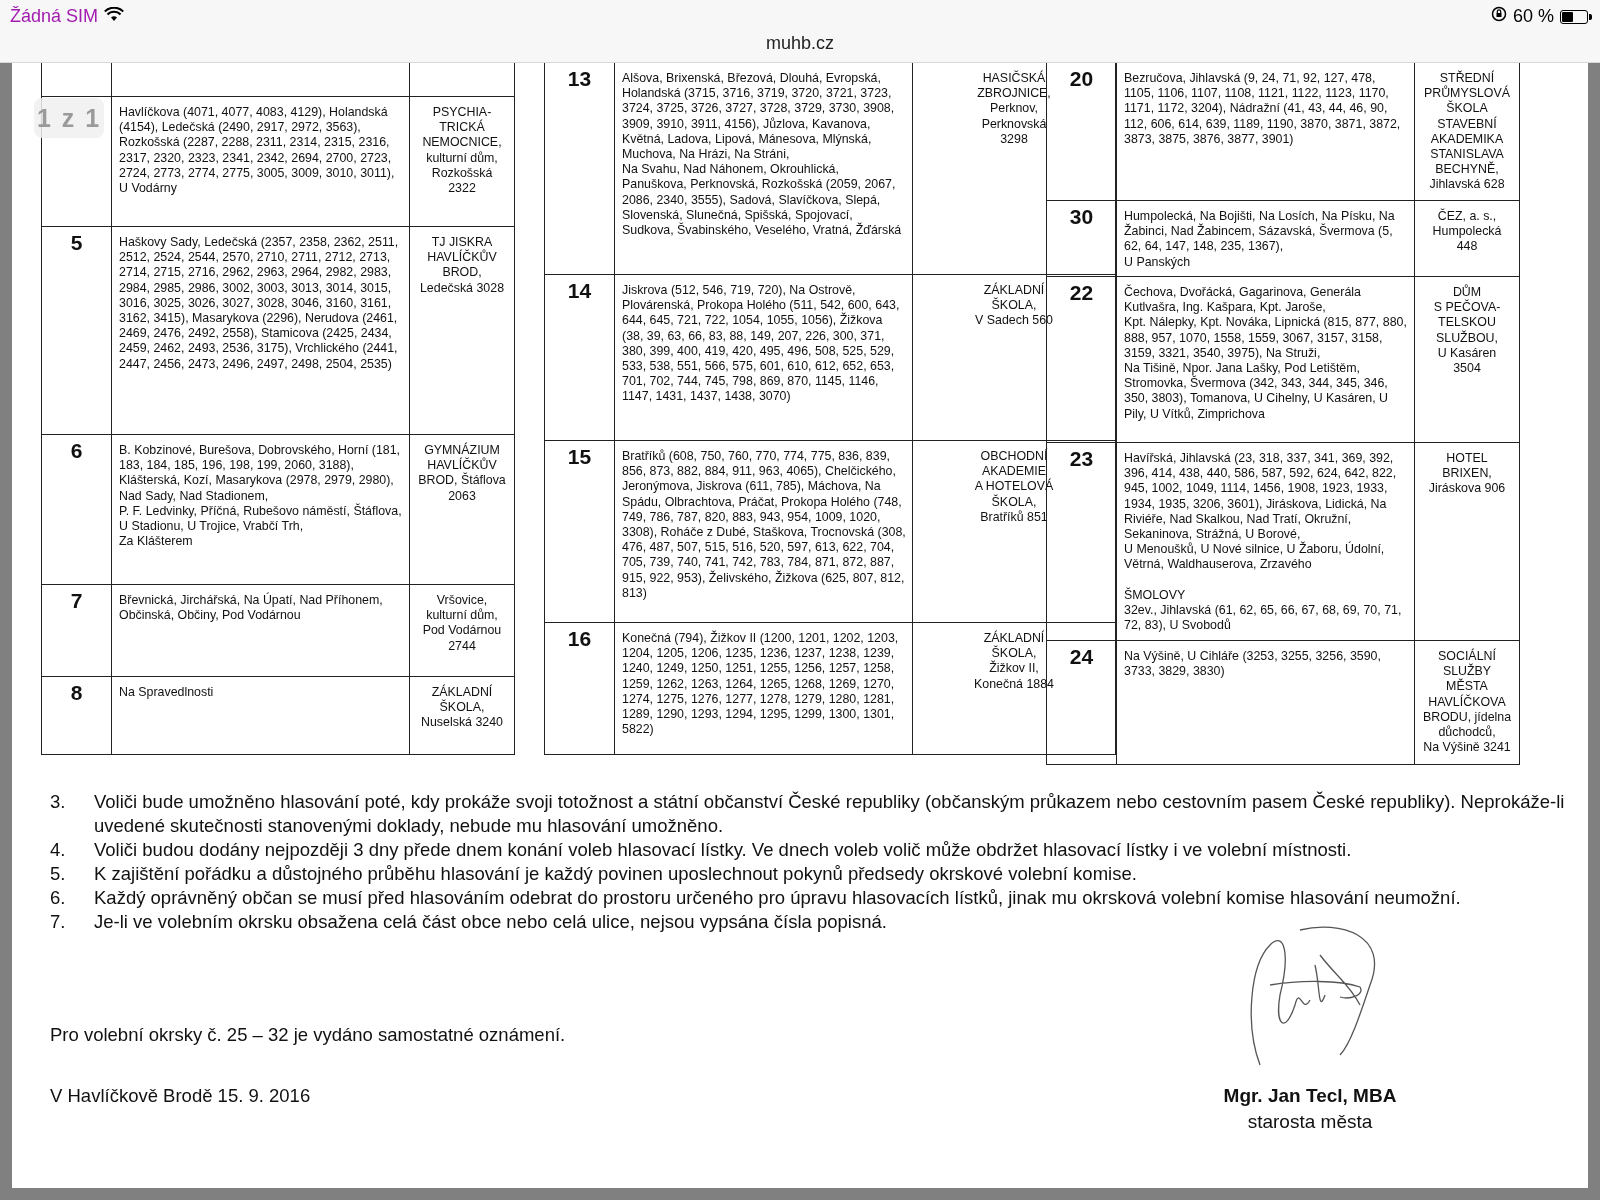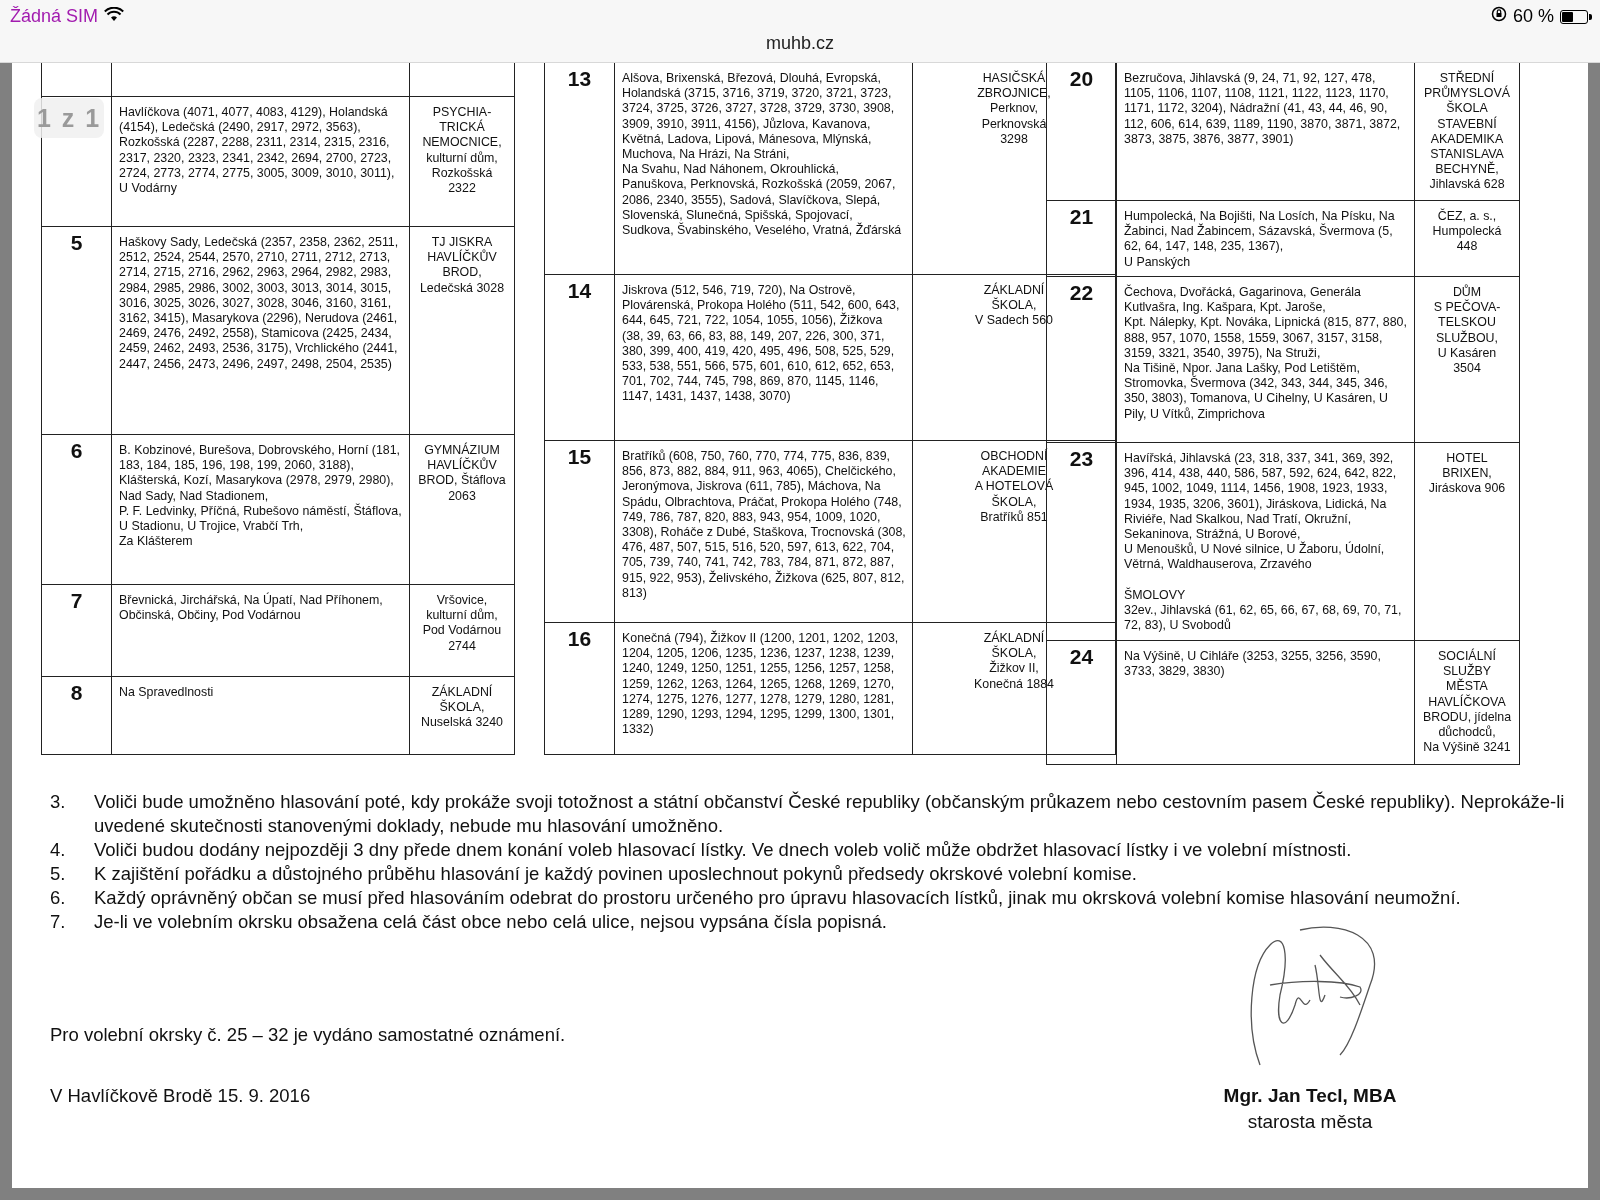--- a/index.html
+++ b/index.html
@@ -138,21 +138,21 @@
         <td class="num" style="white-space: pre-line;">15</td>
         <td class="streets" style="white-space: pre-line;">Bratříků (608, 750, 760, 770, 774, 775, 836, 839, 856, 873, 882, 884, 911, 963, 4065), Chelčického, Jeronýmova, Jiskrova (611, 785), Máchova, Na Spádu, Olbrachtova, Práčat, Prokopa Holého (748, 749, 786, 787, 820, 883, 943, 954, 1009, 1020, 3308), Roháče z Dubé, Staškova, Trocnovská (308, 476, 487, 507, 515, 516, 520, 597, 613, 622, 704, 705, 739, 740, 741, 742, 783, 784, 871, 872, 887, 915, 922, 953), Želivského, Žižkova (625, 807, 812, 813)</td>
         <td class="place" style="white-space: pre-line;">OBCHODNÍ
 AKADEMIE
 A HOTELOVÁ
 ŠKOLA,
 Bratříků 851</td>
       </tr>
       <tr style="height: 132px;">
         <td class="num" style="white-space: pre-line;">16</td>
-        <td class="streets" style="white-space: pre-line;">Konečná (794), Žižkov II (1200, 1201, 1202, 1203, 1204, 1205, 1206, 1235, 1236, 1237, 1238, 1239, 1240, 1249, 1250, 1251, 1255, 1256, 1257, 1258, 1259, 1262, 1263, 1264, 1265, 1268, 1269, 1270, 1274, 1275, 1276, 1277, 1278, 1279, 1280, 1281, 1289, 1290, 1293, 1294, 1295, 1299, 1300, 1301, 1332)</td>
+        <td class="streets" style="white-space: pre-line;">Konečná (794), Žižkov II (1200, 1201, 1202, 1203, 1204, 1205, 1206, 1235, 1236, 1237, 1238, 1239, 1240, 1249, 1250, 1251, 1255, 1256, 1257, 1258, 1259, 1262, 1263, 1264, 1265, 1268, 1269, 1270, 1274, 1275, 1276, 1277, 1278, 1279, 1280, 1281, 1289, 1290, 1293, 1294, 1295, 1299, 1300, 1301, 5822)</td>
         <td class="place" style="white-space: pre-line;">ZÁKLADNÍ
 ŠKOLA,
 Žižkov II,
 Konečná 1884</td>
       </tr>
     </tbody>
   </table>
 <table class="tbl" id="tbl-right" style="left:1046px;top:62px;width:474px;">
     <tbody>
       <tr style="height: 138px;">
@@ -161,21 +161,21 @@
         <td class="place" style="white-space: pre-line;">STŘEDNÍ
 PRŮMYSLOVÁ
 ŠKOLA
 STAVEBNÍ
 AKADEMIKA
 STANISLAVA
 BECHYNĚ,
 Jihlavská 628</td>
       </tr>
       <tr style="height: 76px;">
-        <td class="num" style="white-space: pre-line;">21</td>
+        <td class="num" style="white-space: pre-line;">30</td>
         <td class="streets" style="white-space: pre-line;">Humpolecká, Na Bojišti, Na Losích, Na Písku, Na Žabinci, Nad Žabincem, Sázavská, Švermova (5, 62, 64, 147, 148, 235, 1367),
 U Panských</td>
         <td class="place" style="white-space: pre-line;">ČEZ, a. s.,
 Humpolecká
 448</td>
       </tr>
       <tr style="height: 166px;">
         <td class="num" style="white-space: pre-line;">22</td>
         <td class="streets" style="white-space: pre-line;">Čechova, Dvořácká, Gagarinova, Generála Kutlvašra, Ing. Kašpara, Kpt. Jaroše,
 Kpt. Nálepky, Kpt. Nováka, Lipnická (815, 877, 880, 888, 957, 1070, 1558, 1559, 3067, 3157, 3158, 3159, 3321, 3540, 3975), Na Struži,

